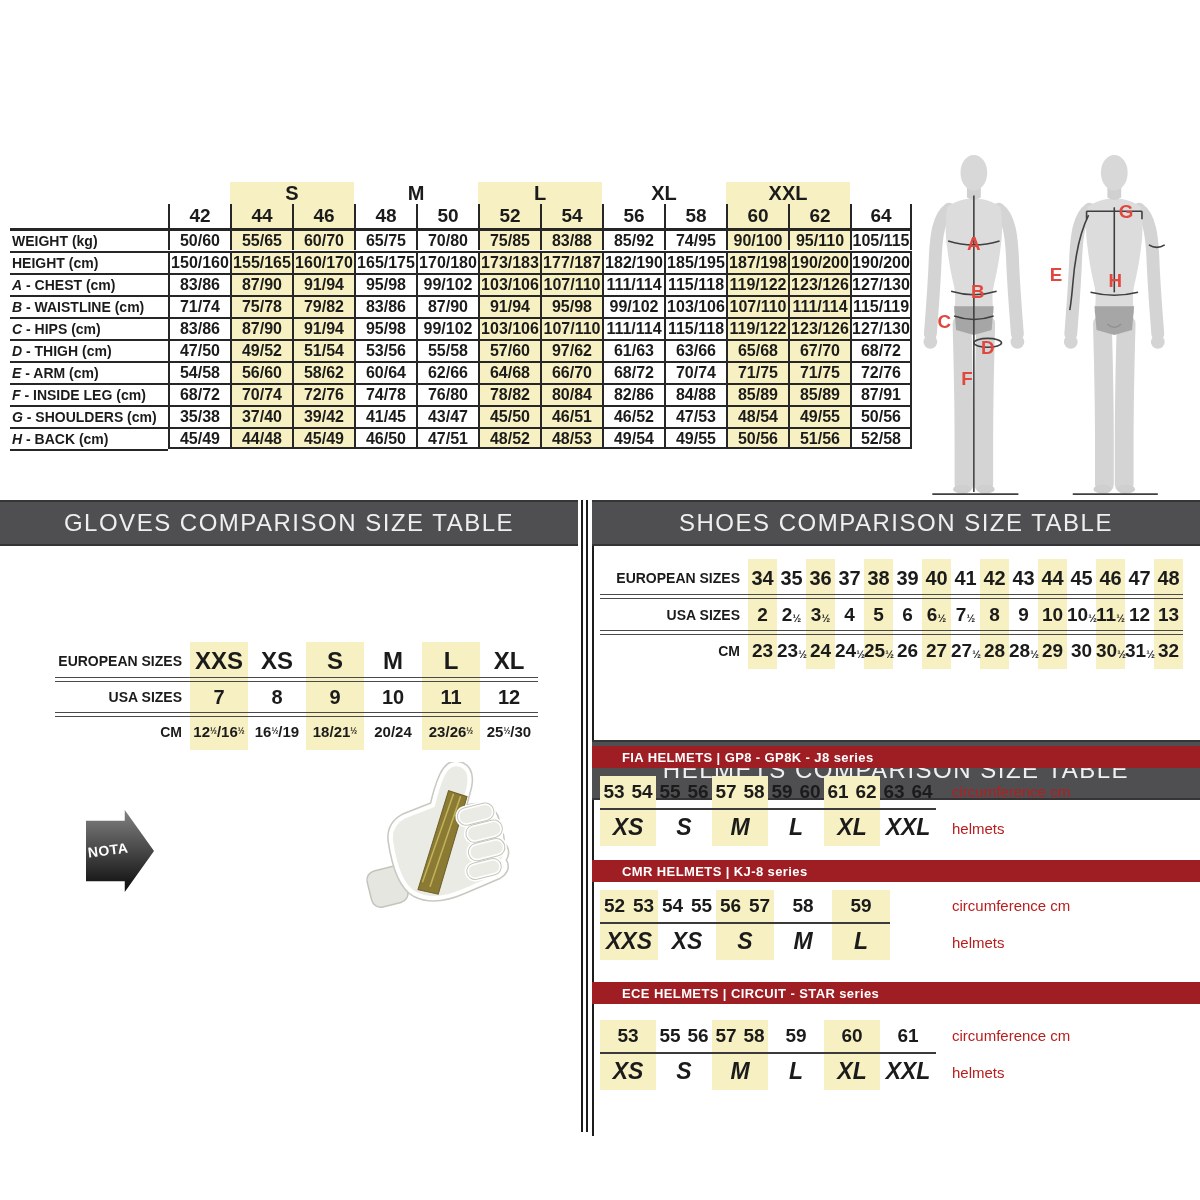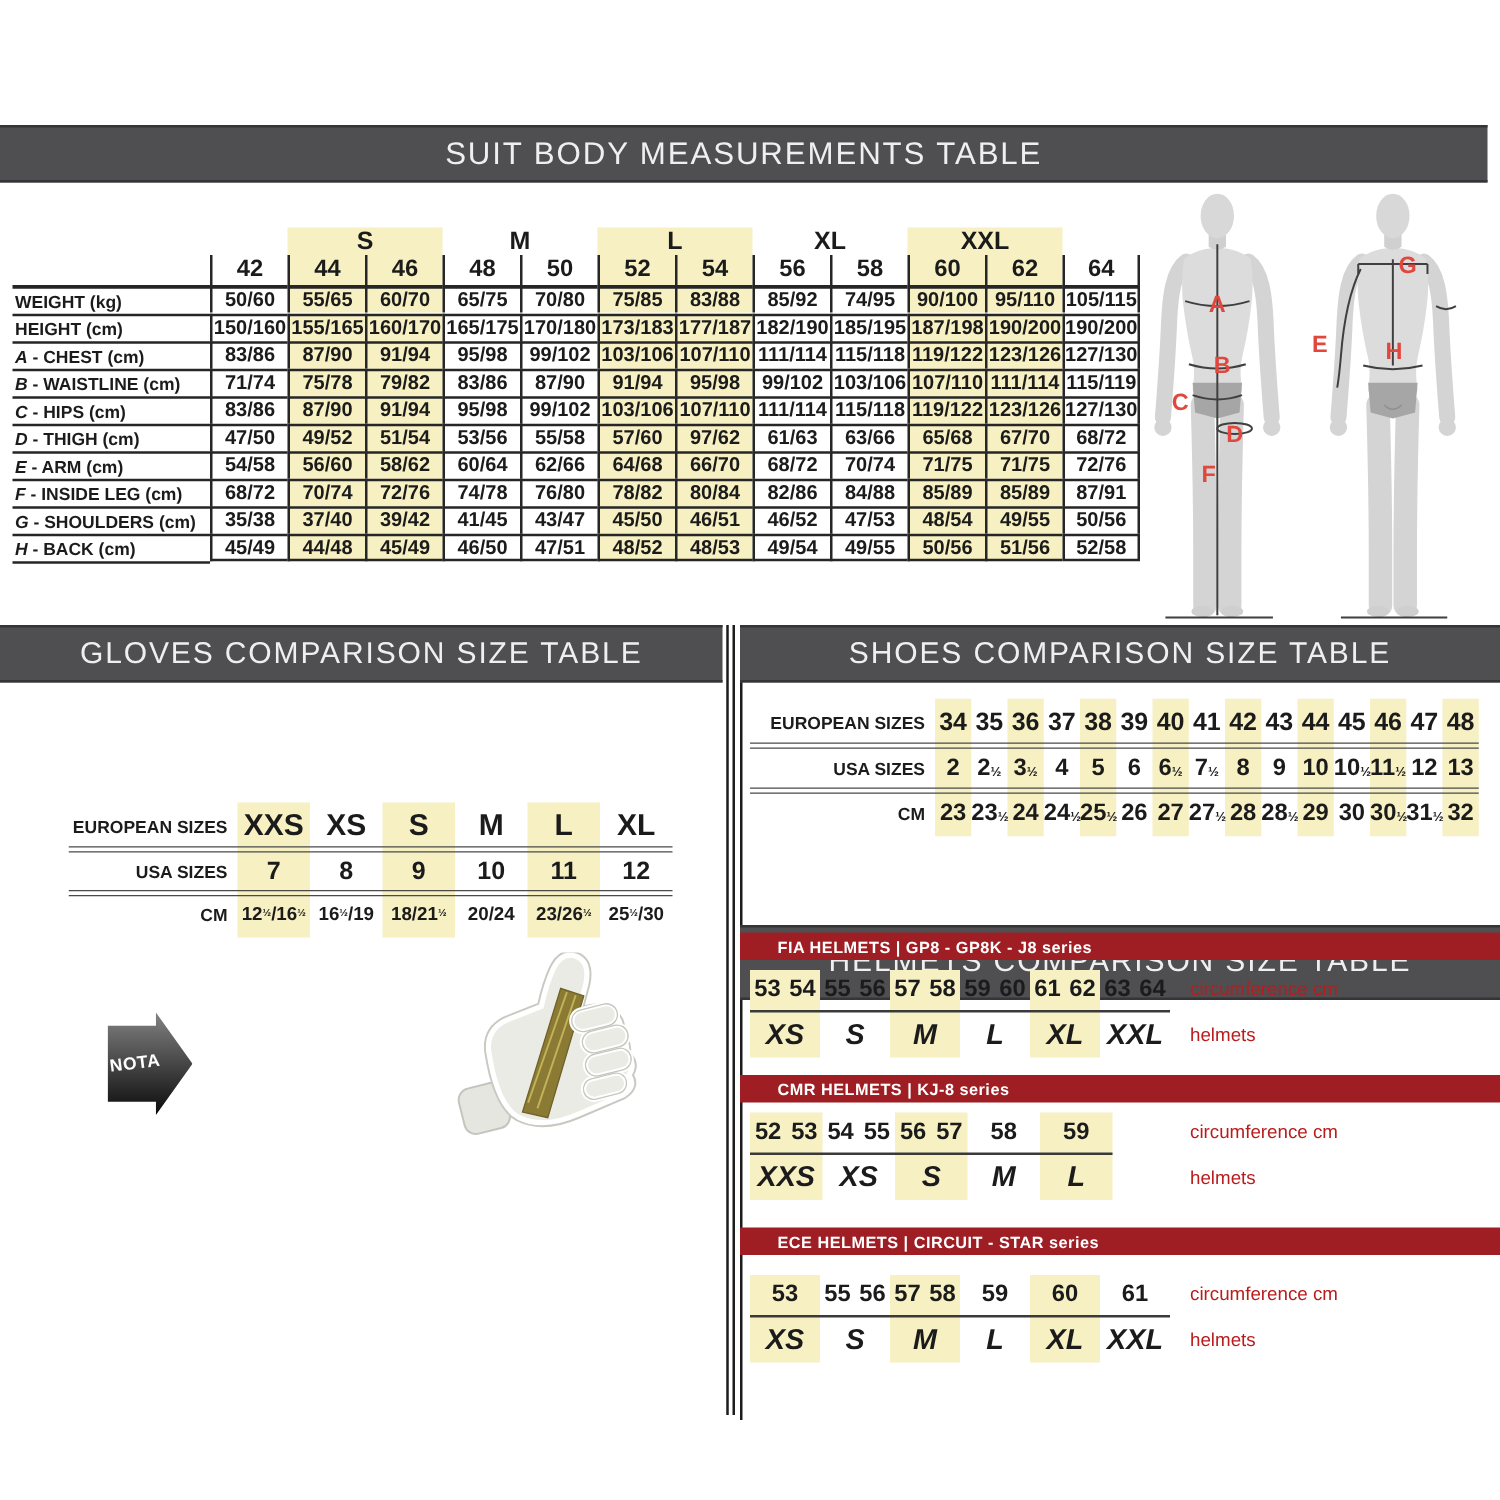--- a/index.html
+++ b/index.html
@@ -91,23 +91,20 @@
     background:#f3f3ef;border:2px solid #c9c9c6;border-radius:10px;
     padding:11px 12px;font-size:11.5px;line-height:1.4;color:#3a3a3a;text-align:justify;
     box-shadow:2px 3px 5px rgba(0,0,0,0.12);}
   #thumb{position:absolute;left:348px;top:762px;width:165px;height:158px;}
 </style>
 </head>
 <body>
 
 <div id="stage">
 
-  <div class="section-bar" style="left:0;top:100px;width:1190px;height:46px;font-size:25px;">
-    <span>SUIT BODY MEASUREMENTS TABLE</span>
-  </div>
 
   <div id="suit-grid">
       <div class="sg-empty"></div>
       <div class="sg-empty"></div>
       <div class="sg-group hl" style="grid-column: span 2;">S</div>
       <div class="sg-group" style="grid-column: span 2;">M</div>
       <div class="sg-group hl" style="grid-column: span 2;">L</div>
       <div class="sg-group" style="grid-column: span 2;">XL</div>
       <div class="sg-group hl" style="grid-column: span 2;">XXL</div>
       <div class="sg-empty"></div>

